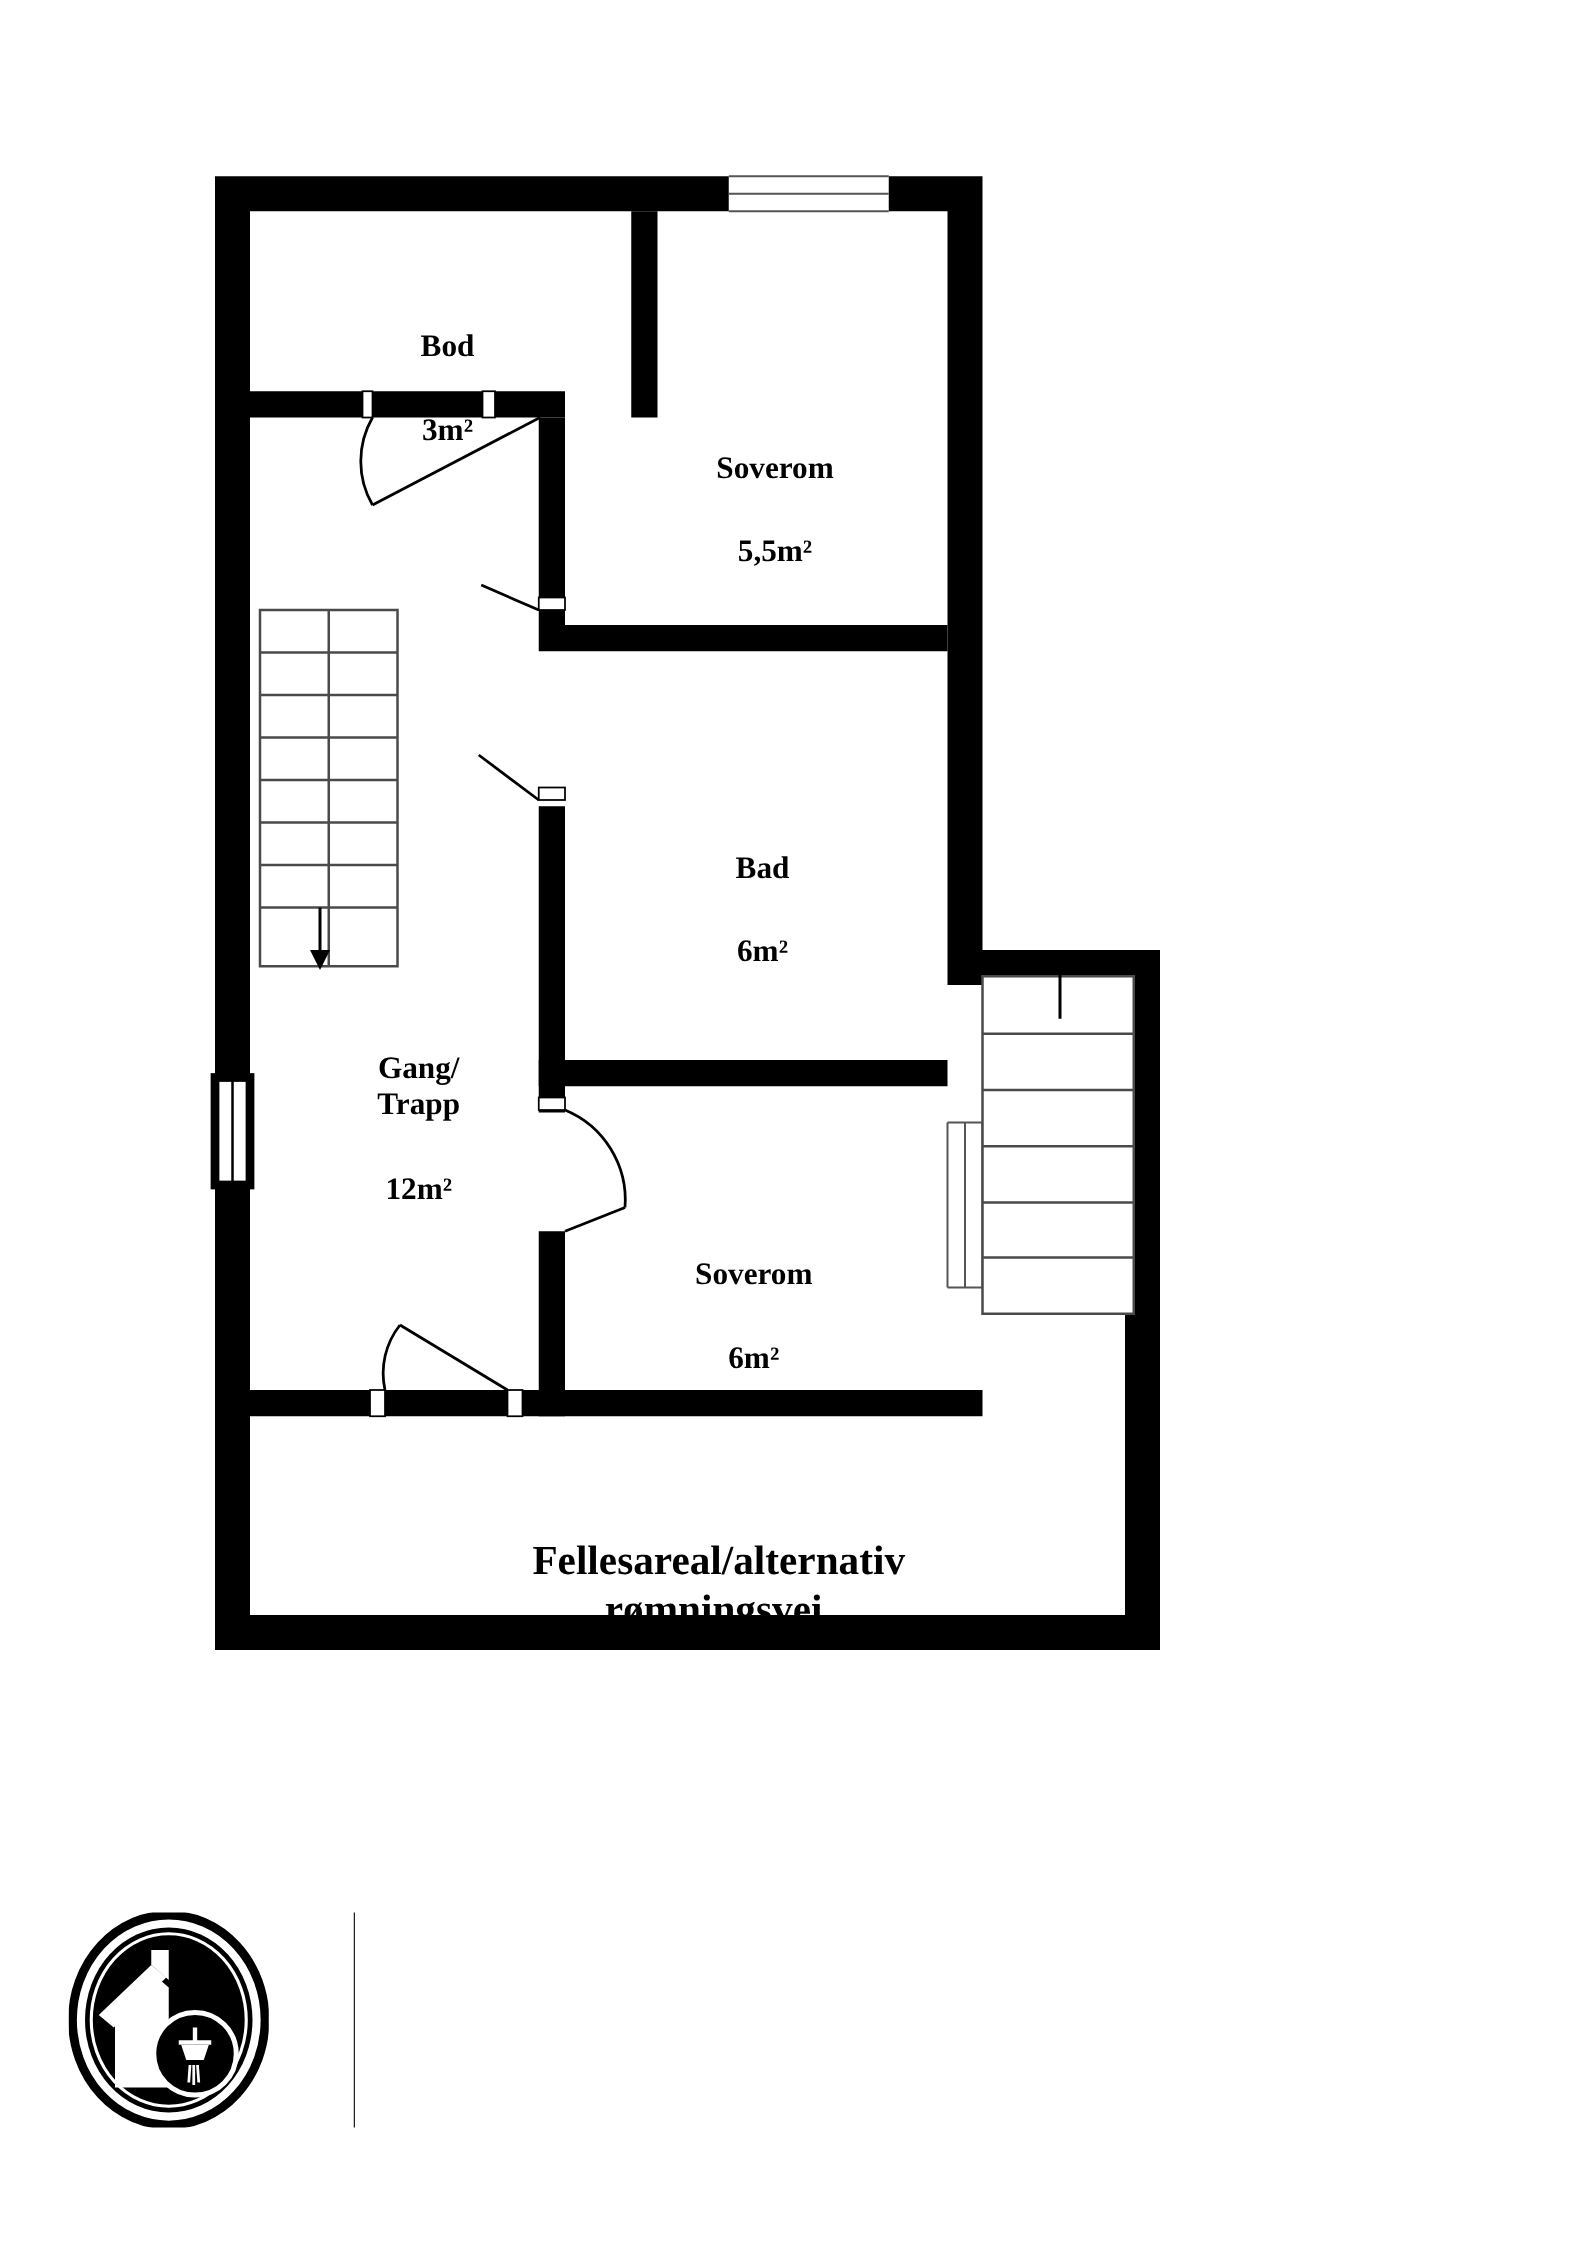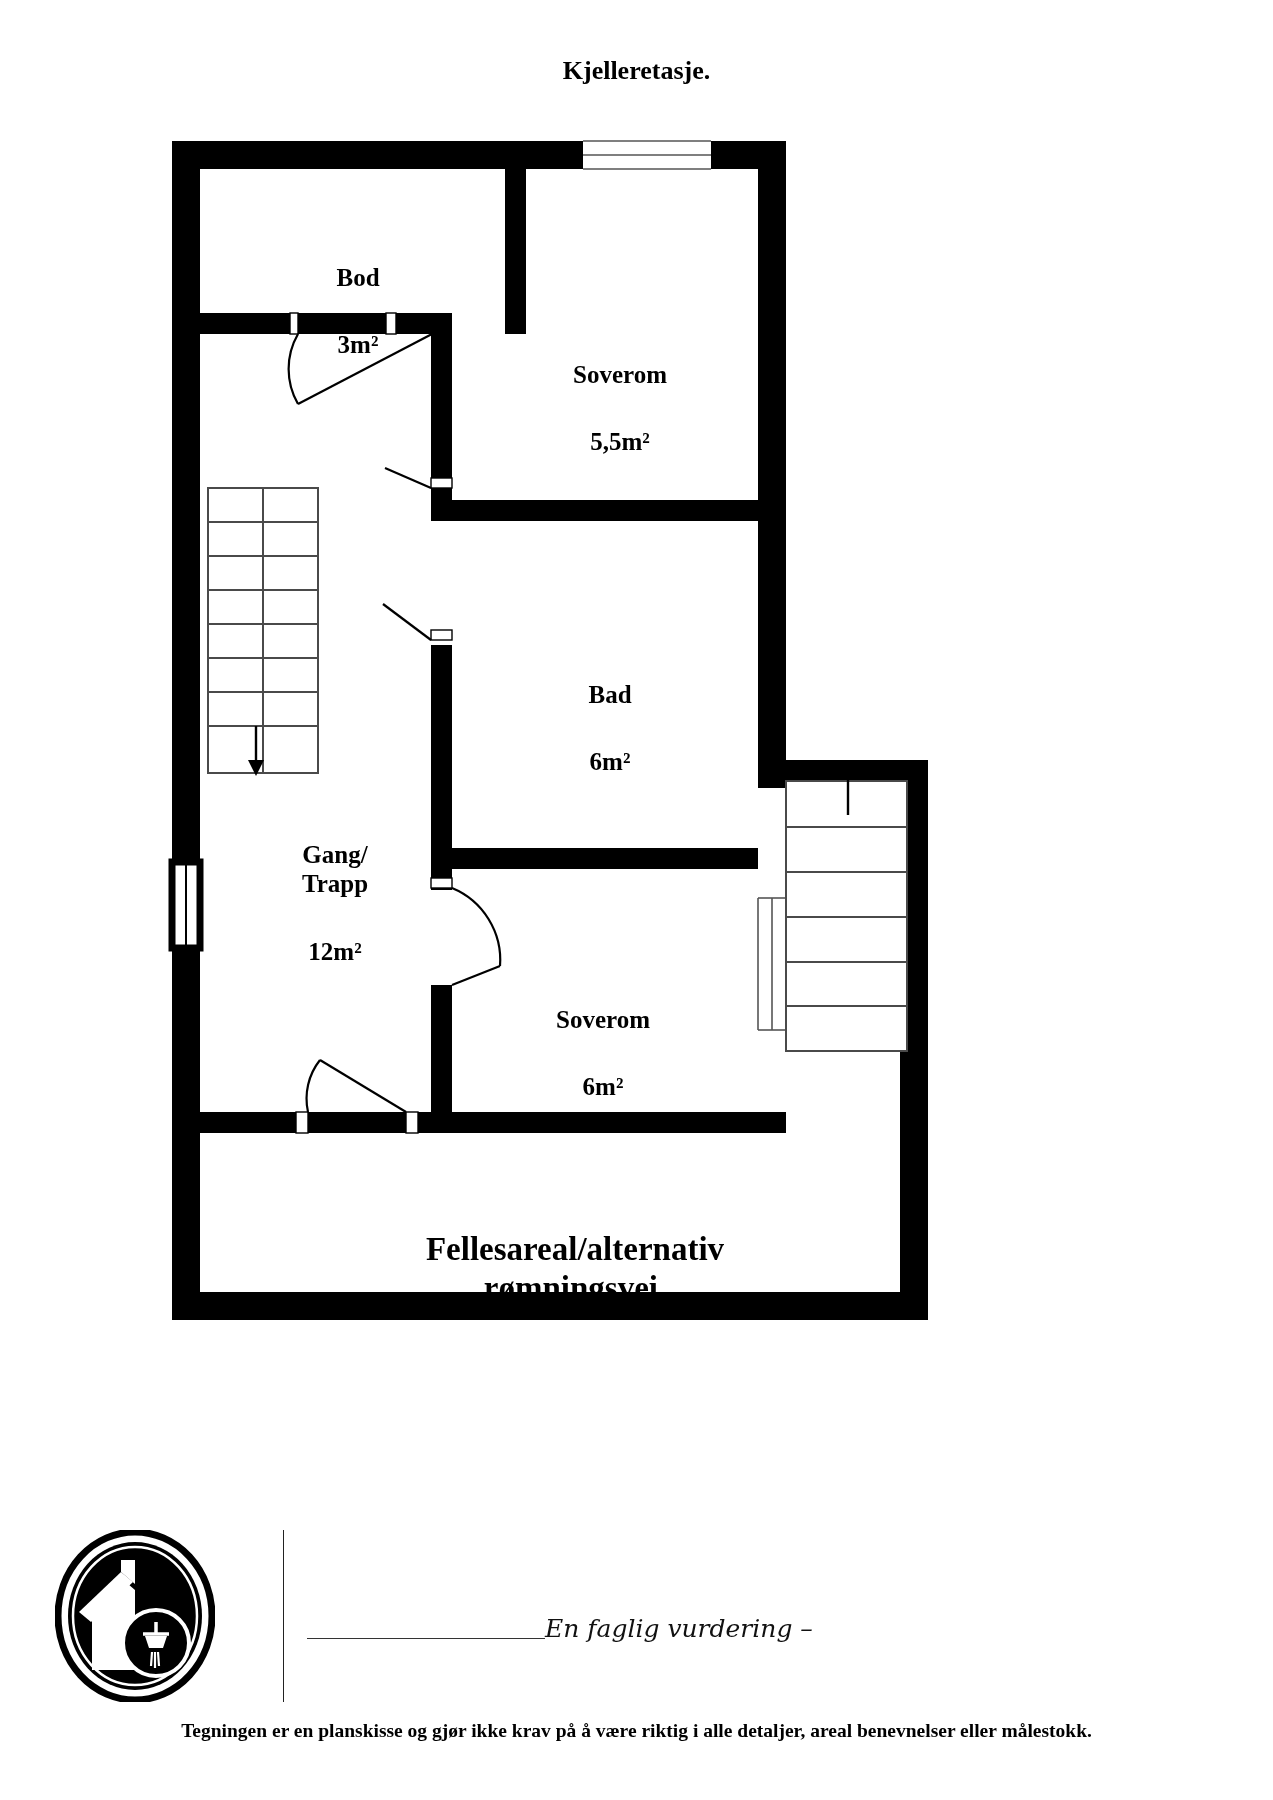--- a/index.html
+++ b/index.html
@@ -149,21 +149,20 @@
     font-family: "Liberation Serif", serif;
     font-weight: bold;
     font-size: 19.5px;
     color: #000;
   }
 </style>
 </head>
 <body>
 
 <div class="title-block">
-  <div class="title-sub">Kjelleretasje.</div>
 </div>
 
 <div class="plan">
   <svg width="1273" height="1420" viewBox="0 0 1273 1420" xmlns="http://www.w3.org/2000/svg">
 
     <g>
 
       <path fill="#000000" fill-rule="evenodd" d="M172,141 L786,141 L786,760 L928,760 L928,1320 L172,1320 Z
                M200,169 L758,169 L758,788 L900,788 L900,1292 L200,1292 Z"></path>
     </g>
@@ -328,20 +327,15 @@
         <path d="M101,92 L101,104" stroke="#ffffff" stroke-width="3.5" fill="none"></path>
         <path d="M88,104 L114,104" stroke="#ffffff" stroke-width="3.5" fill="none"></path>
         <path d="M90,106 L112,106 L108,118 L94,118 Z" fill="#ffffff"></path>
         <path d="M97,122 L96,136 M103,122 L104,136 M100,122 L100,138" stroke="#ffffff" stroke-width="2.2" fill="none"></path>
       </svg>
     </div>
 
     <div class="logo-divider"></div>
 
 
-    <div class="tagline-row">
-      <div class="tagline-rule"></div>
-      <div class="tagline">En faglig vurdering –</div>
-    </div>
   </div>
 
-  <div class="disclaimer">Tegningen er en planskisse og gjør ikke krav på å være riktig i alle detaljer, areal benevnelser eller målestokk.</div>
 </div>
 
 </body></html>

